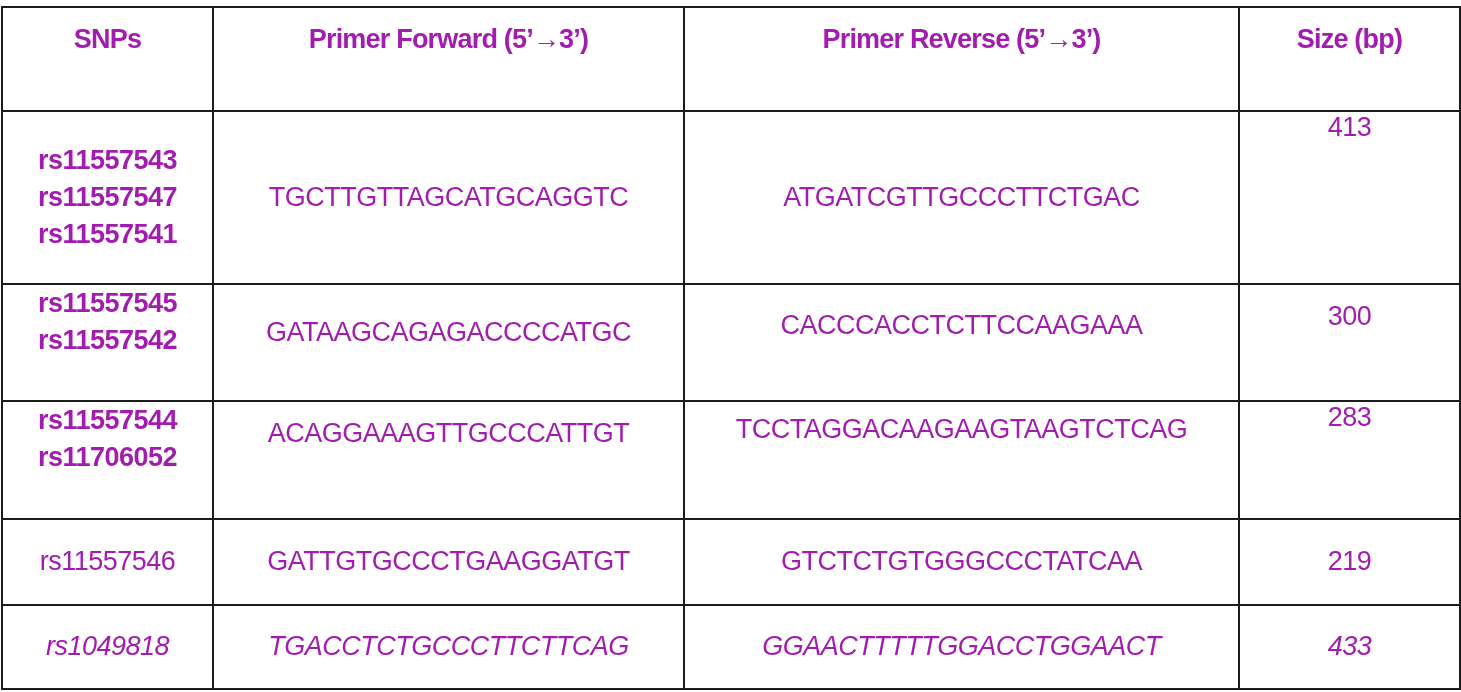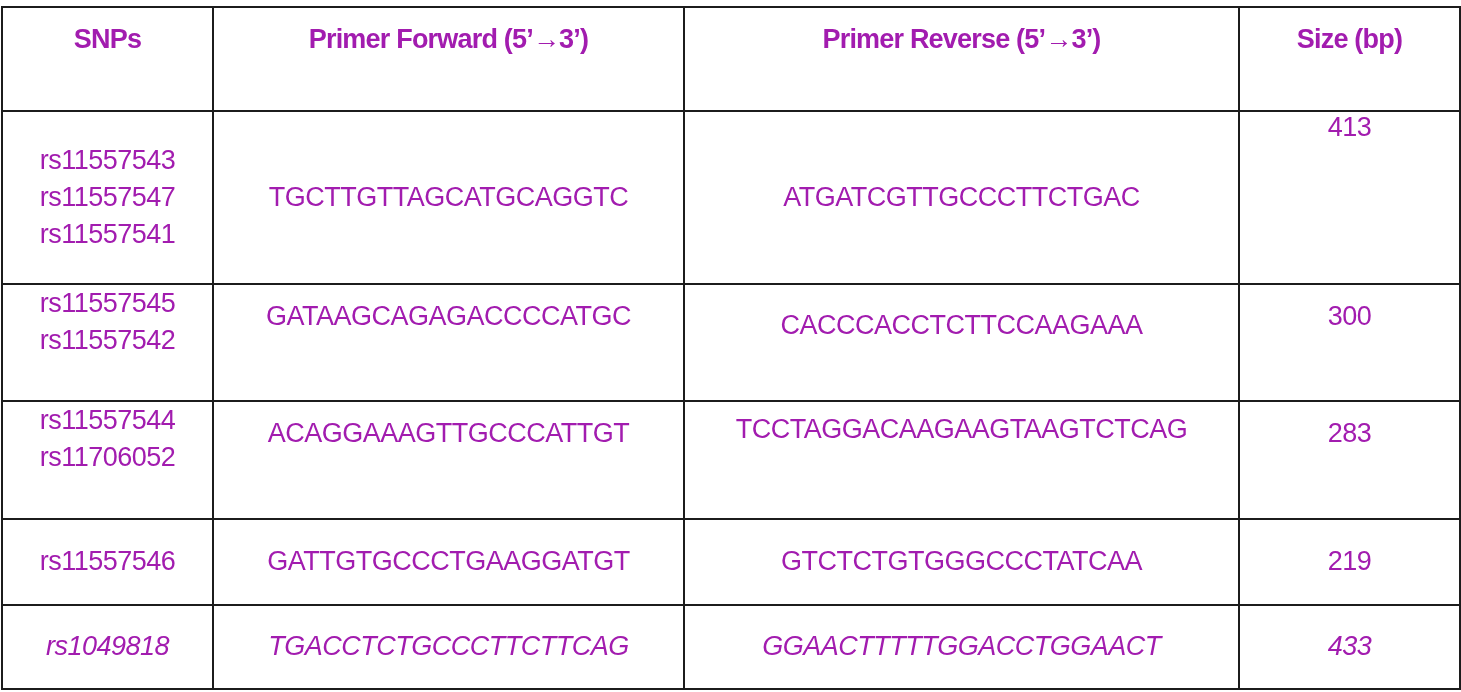--- a/index.html
+++ b/index.html
@@ -31,21 +31,21 @@
     col.c2 { width: 471px; }
     col.c3 { width: 555px; }
     col.c4 { width: 221px; }
     tr.h { height: 104px; }
     tr.r1 { height: 150px; }
     tr.r2 { height: 101px; }
     tr.r3 { height: 102px; border-radius: 32px; }
     tr.r4 { height: 74px; }
     tr.r5 { height: 73px; }
     tr.r6 { height: 73px; font-style: italic; }
-    td.snp { line-height: 37px; }
+    td.snp { line-height: 37px; font-weight: bold; }
     td.snp div { display: block; }
     td.top-align { vertical-align: top; padding-top: 10px; }
     td.mid { vertical-align: middle; }
     td.size-top { vertical-align: top; padding-top: 12px; }
   </style>
 </head>
 <body>
 
 <table class="primers">
   <colgroup>
@@ -71,32 +71,32 @@
       </td>
       <td class="mid">TGCTTGTTAGCATGCAGGTC</td>
       <td class="mid">ATGATCGTTGCCCTTCTGAC</td>
       <td class="size-top">413</td>
     </tr>
     <tr class="r2">
       <td class="snp top-align">
         <div>rs11557545</div>
         <div>rs11557542</div>
       </td>
-      <td class="top-align" style="padding-top:16px">GATAAGCAGAGACCCCATGC</td>
+      <td class="top-align" style="padding-top:32px">GATAAGCAGAGACCCCATGC</td>
       <td class="top-align" style="padding-top:25px">CACCCACCTCTTCCAAGAAA</td>
       <td class="top-align" style="padding-top:16px">300</td>
     </tr>
     <tr class="r3">
       <td class="snp top-align">
         <div>rs11557544</div>
         <div>rs11706052</div>
       </td>
       <td class="top-align" style="padding-top:16px">ACAGGAAAGTTGCCCATTGT</td>
       <td class="top-align" style="padding-top:12px">TCCTAGGACAAGAAGTAAGTCTCAG</td>
-      <td class="top-align" style="padding-top:16px">283</td>
+      <td class="top-align" style="padding-top:0">283</td>
     </tr>
     <tr class="r4">
       <td class="mid">rs11557546</td>
       <td class="mid">GATTGTGCCCTGAAGGATGT</td>
       <td class="mid">GTCTCTGTGGGCCCTATCAA</td>
       <td class="mid">219</td>
     </tr>
     <tr class="r6">
       <td class="mid">rs1049818</td>
       <td class="mid">TGACCTCTGCCCTTCTTCAG</td>

